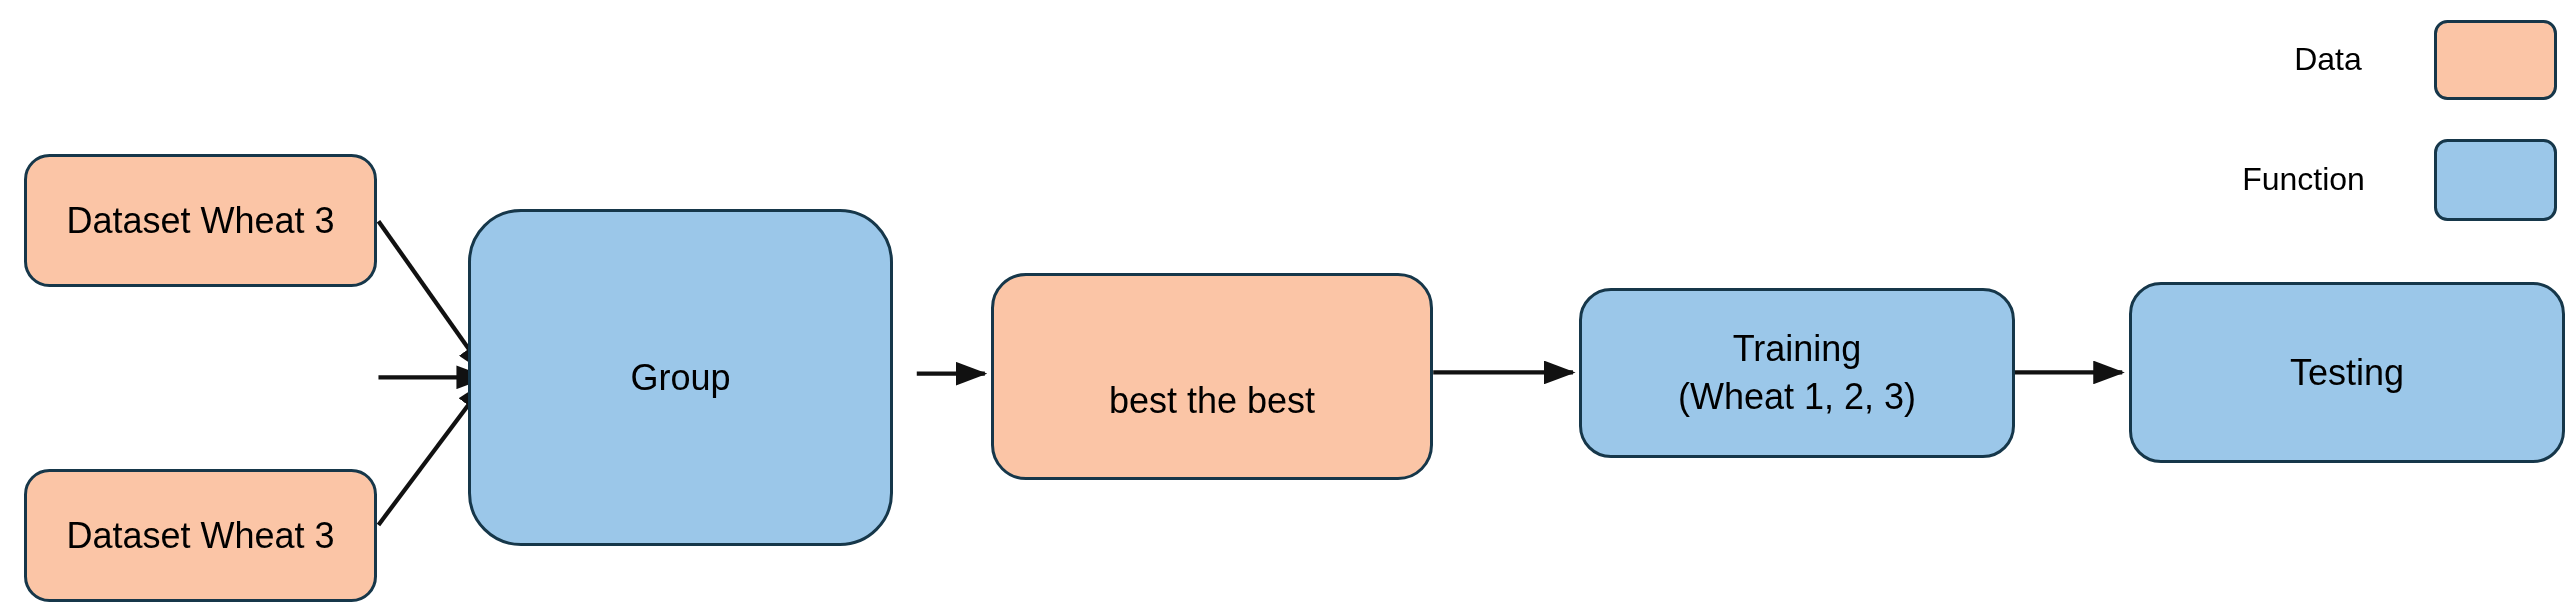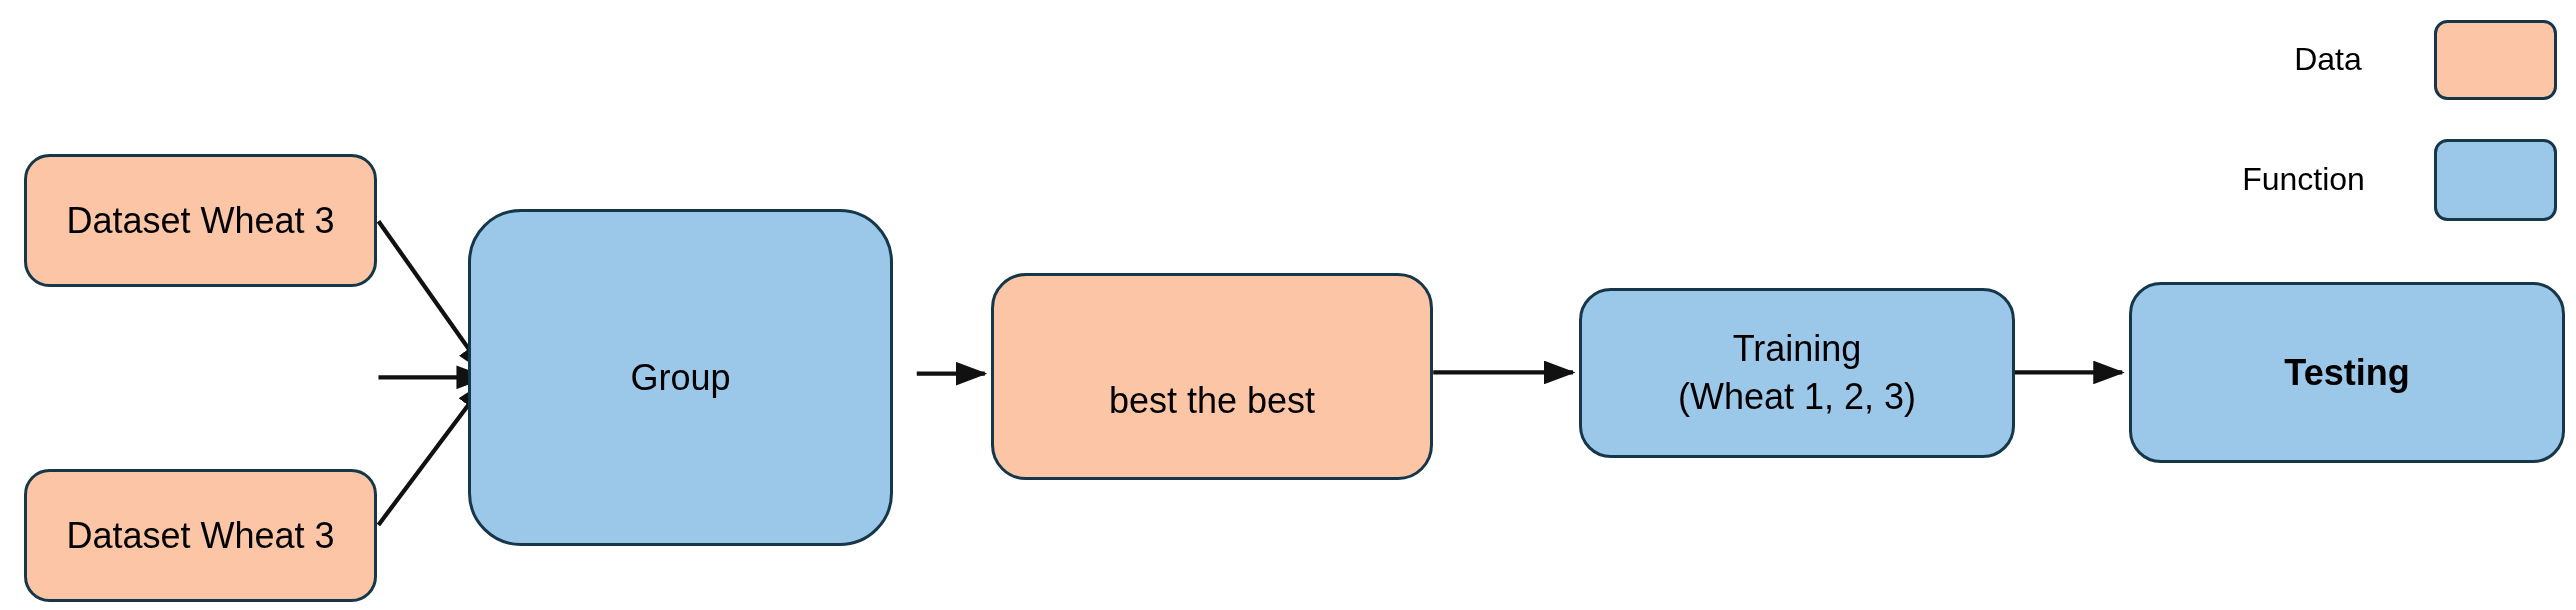--- a/index.html
+++ b/index.html
@@ -38,21 +38,21 @@
   }
   .data-node { background: var(--data-fill); }
   .fn-node   { background: var(--fn-fill); }
 
   #n-wheat3   { left: 24px;   top: 154px; width: 353px; height: 133px; border-radius: 25.5px; }
   #n-wheat2   { left: 24px;   top: 311px; width: 353px; height: 133px; border-radius: 25.5px; }
   #n-wheat1   { left: 24px;   top: 469px; width: 353px; height: 133px; border-radius: 25.5px; }
   #n-group    { left: 468px;  top: 209px; width: 425px; height: 337px; border-radius: 53px; }
   #n-model    { left: 991px; top: 273px; width: 442px; height: 207px; border-radius: 35px; }
   #n-training { left: 1579px; top: 288px; width: 436px; height: 170px; border-radius: 32px; }
-  #n-testing  { left: 2129px; top: 282px; width: 436px; height: 181px; border-radius: 32px; font-weight: bold; }
+  #n-testing  { left: 2129px; top: 282px; width: 436px; height: 181px; border-radius: 32px; }
 
   .legend-swatch {
     position: absolute;
     width: 123px;
     border: 3.6px solid var(--border);
     border-radius: 13.4px;
   }
   #sw-data { left: 2434px; top: 19.5px;  height: 80px; background: var(--data-fill); }
   #sw-fn   { left: 2434px; top: 139px; height: 82px; background: var(--fn-fill); }
   .legend-label {

